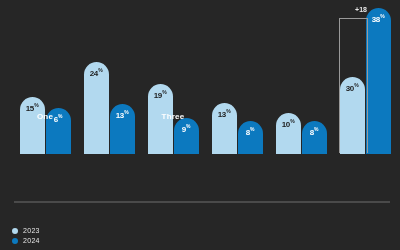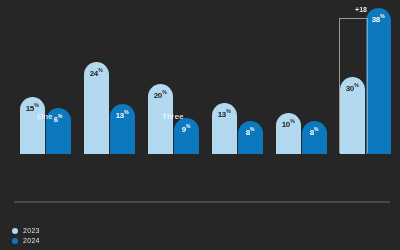--- a/index.html
+++ b/index.html
@@ -57,21 +57,21 @@
   }
   .bar.y2023 .bar-value { color: #1d1d1d; }
   .bar.y2024 .bar-value { color: #ffffff; }
   .bar-value sup { font-size: 5px; vertical-align: super; }
   .cat-label {
     position: absolute;
     bottom: 33px;
     width: 100%;
     text-align: center;
     font-size: 8px;
-    font-weight: normal;
+    font-weight: bold;
     color: #ffffff;
     letter-spacing: 0.2px;
   }
   
   #annotation {
     position: absolute;
     left: 339px;
     top: 18px;
     width: 29px;
     height: 135px;
@@ -142,21 +142,21 @@
       <div class="bar y2023" style="height:92px;">
         <span class="bar-value"><span>24</span><sup>%</sup></span>
       </div>
       <div class="bar y2024" style="height:50px;">
         <span class="bar-value"><span>13</span><sup>%</sup></span>
       </div>
     </div>
 
     <div class="group" style="left:142px; width:62px;">
       <div class="bar y2023" style="height:70px;">
-        <span class="bar-value"><span>20</span><sup>%</sup></span>
+        <span class="bar-value"><span>19</span><sup>%</sup></span>
       </div>
       <div class="bar y2024" style="height:36px;">
         <span class="bar-value"><span>9</span><sup>%</sup></span>
       </div>
       <div class="cat-label">Three</div>
     </div>
 
     <div class="group" style="left:206px; width:62px;">
       <div class="bar y2023" style="height:51px;">
         <span class="bar-value"><span>13</span><sup>%</sup></span>

